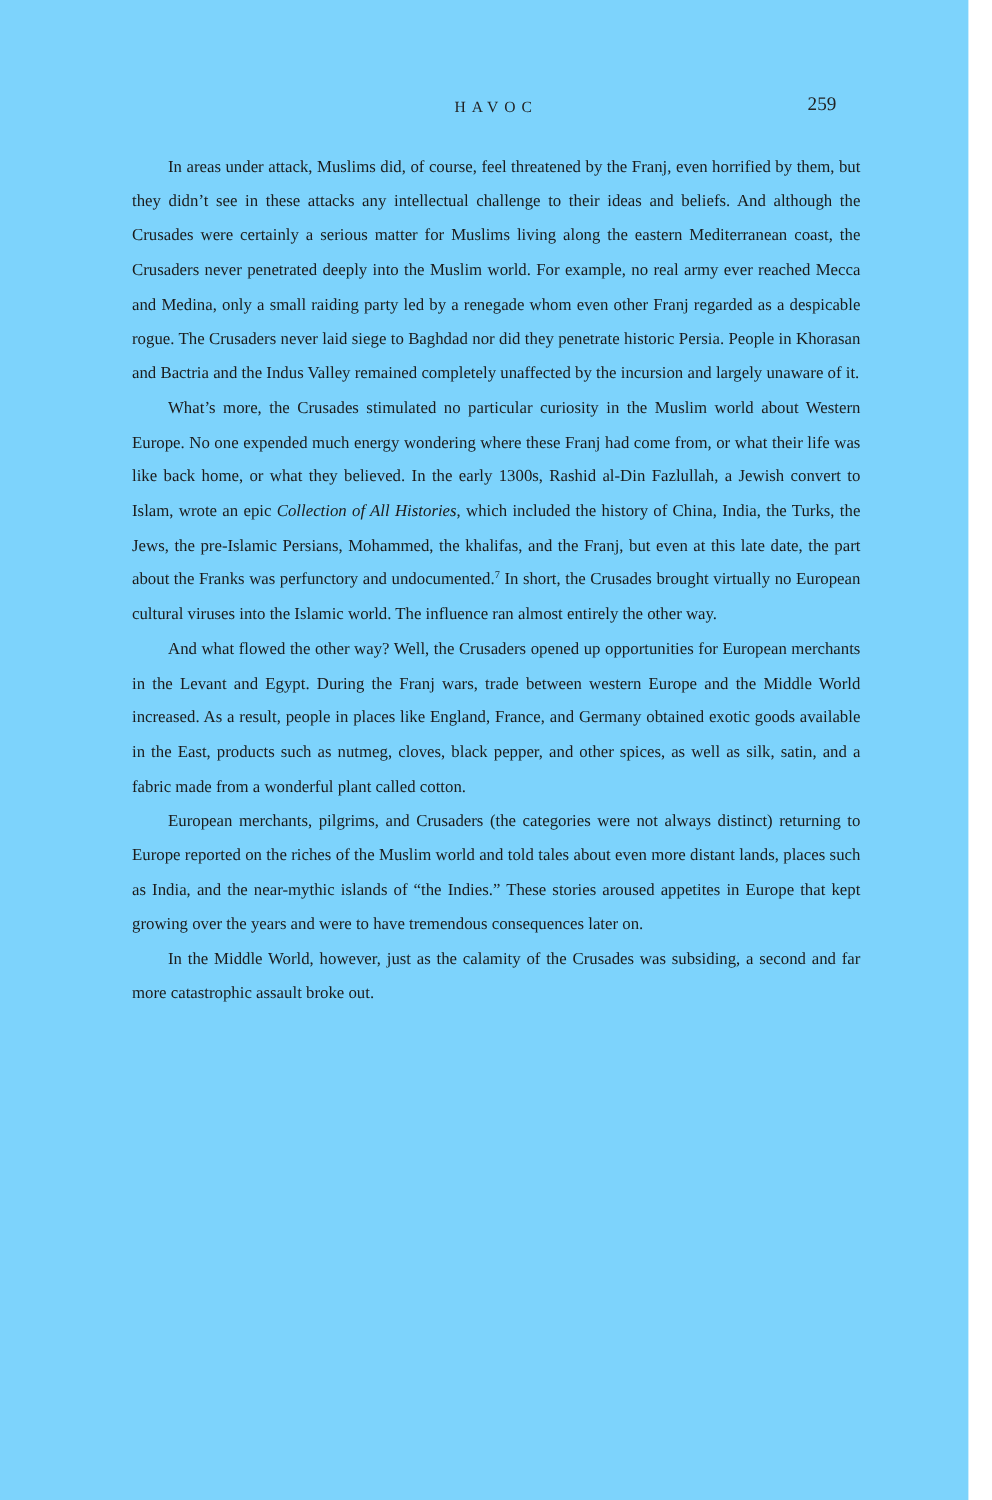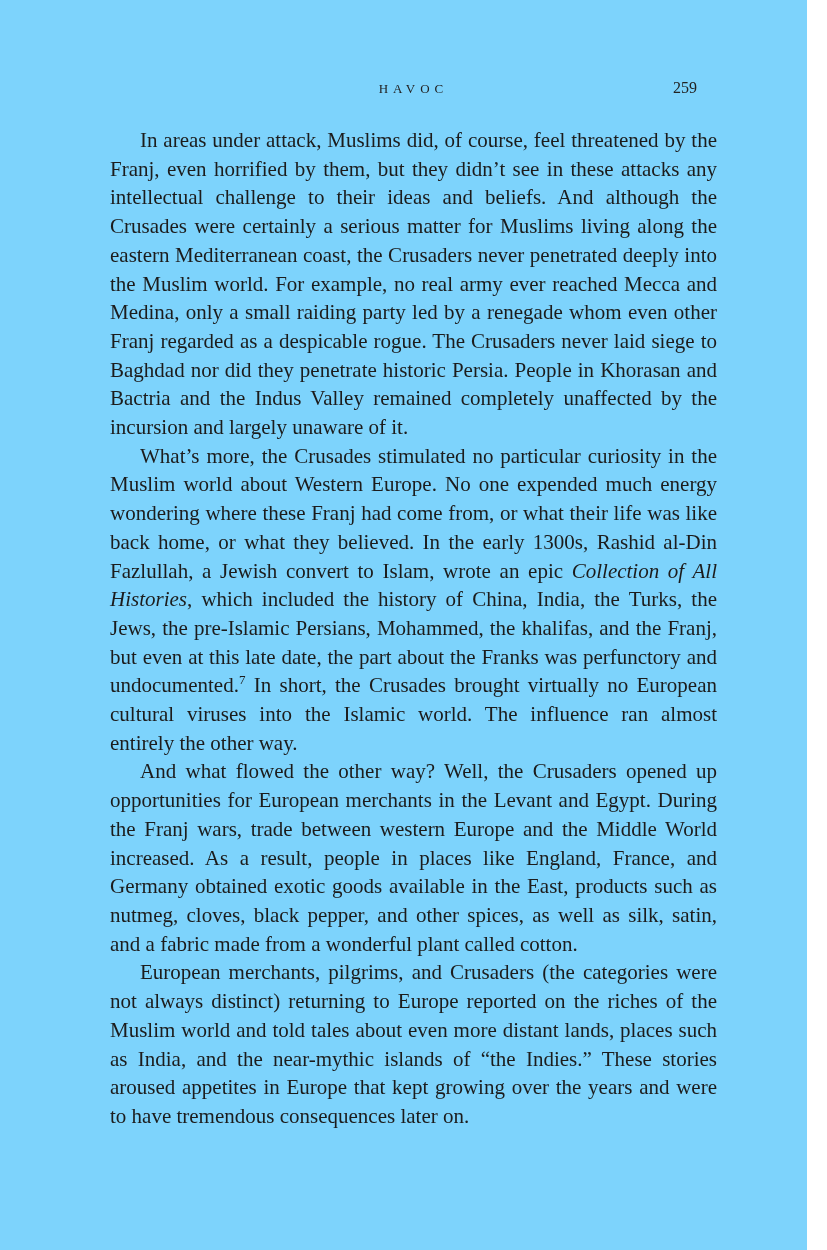--- a/index.html
+++ b/index.html
@@ -33,21 +33,21 @@
     top: 79px;
     right: 110px;
     font-size: 16px;
     color: #222222;
   }
   .page-body {
     position: absolute;
     top: 126px;
     left: 110px;
     width: 607px;
-    font-size: 21px;
+    font-size: 14px;
     line-height: 28.7px;
     text-align: justify;
     color: #1c1c1c;
   }
   .para {
     margin: 0;
     text-indent: 30px;
   }
   .para em {
   }
@@ -61,14 +61,15 @@
 <body>
 
 <div class="page">
   <div class="running-head">HAVOC</div>
   <div class="page-number">259</div>
   <div class="page-body">
       <p class="para"><span>In areas under attack, Muslims did, of course, feel threatened by the Franj, even horrified by them, but they didn’t see in these attacks any intellectual challenge to their ideas and beliefs. And although the Crusades were certainly a serious matter for Muslims living along the eastern Mediterranean coast, the Crusaders never penetrated deeply into the Muslim world. For example, no real army ever reached Mecca and Medina, only a small raiding party led by a renegade whom even other Franj regarded as a despicable rogue. The Crusaders never laid siege to Baghdad nor did they penetrate historic Persia. People in Khorasan and Bactria and the Indus Valley remained completely unaffected by the incursion and largely unaware of it.</span></p>
       <p class="para"><span>What’s more, the Crusades stimulated no particular curiosity in the Muslim world about Western Europe. No one expended much energy wondering where these Franj had come from, or what their life was like back home, or what they believed. In the early 1300s, Rashid al-Din Fazlullah, a Jewish convert to Islam, wrote an epic </span><em>Collection of All Histories</em><span>, which included the history of China, India, the Turks, the Jews, the pre-Islamic Persians, Mohammed, the khalifas, and the Franj, but even at this late date, the part about the Franks was perfunctory and undocumented.</span><sup>7</sup><span> In short, the Crusades brought virtually no European cultural viruses into the Islamic world. The influence ran almost entirely the other way.</span></p>
       <p class="para"><span>And what flowed the other way? Well, the Crusaders opened up opportunities for European merchants in the Levant and Egypt. During the Franj wars, trade between western Europe and the Middle World increased. As a result, people in places like England, France, and Germany obtained exotic goods available in the East, products such as nutmeg, cloves, black pepper, and other spices, as well as silk, satin, and a fabric made from a wonderful plant called cotton.</span></p>
       <p class="para"><span>European merchants, pilgrims, and Crusaders (the categories were not always distinct) returning to Europe reported on the riches of the Muslim world and told tales about even more distant lands, places such as India, and the near-mythic islands of “the Indies.” These stories aroused appetites in Europe that kept growing over the years and were to have tremendous consequences later on.</span></p>
+      <p class="para"><span>In the Middle World, however, just as the calamity of the Crusades was subsiding, a second and far more catastrophic assault broke out.</span></p>
     </div>
 </div>
 
 </body></html>

